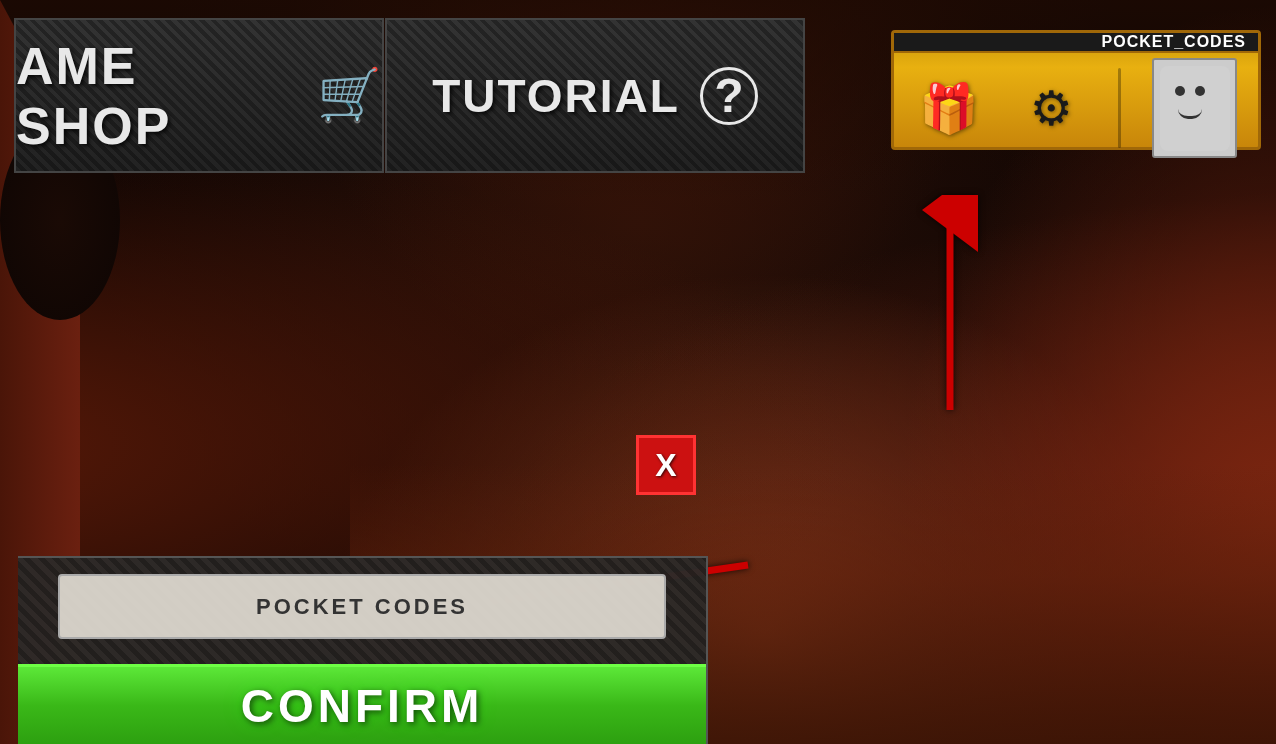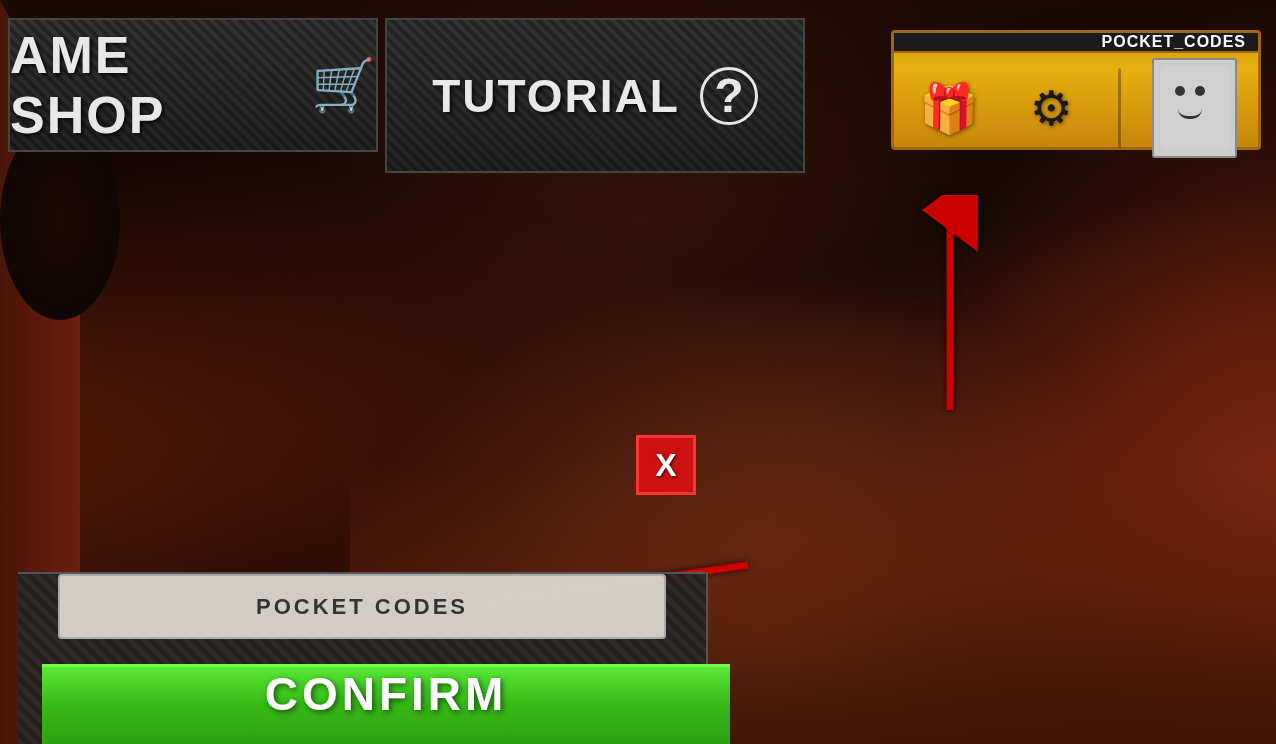--- a/index.html
+++ b/index.html
@@ -55,23 +55,23 @@
       height: 185px;
       z-index: 10;
       display: flex;
       align-items: flex-start;
     }
 
     
     .nav-shop {
       position: absolute;
       top: 18px;
-      left: 8px;
+      left: 14px;
       width: 370px;
-      height: 134px;
+      height: 155px;
       background: linear-gradient(180deg, #2a2a2a 0%, #1a1a1a 100%);
       background-image: 
         repeating-linear-gradient(
           45deg,
           transparent,
           transparent 4px,
           rgba(0,0,0,0.3) 4px,
           rgba(0,0,0,0.3) 8px
         ),
         linear-gradient(180deg, #333 0%, #222 100%);
@@ -304,21 +304,21 @@
       padding: 28px 20px 20px;
       font-size: 42px;
       font-weight: 900;
       color: #ffffff;
       text-transform: uppercase;
       letter-spacing: 4px;
       text-shadow: 2px 2px 6px rgba(0,0,0,0.8);
     }
 
     .dialog-input-row {
-      padding: 0 40px 25px;
+      padding: 16px 40px 25px;
     }
 
     .dialog-input {
       width: 100%;
       height: 65px;
       background: rgba(220, 215, 205, 0.95);
       border: 2px solid #aaa;
       border-radius: 4px;
       text-align: center;
       font-size: 22px;
@@ -334,23 +334,22 @@
     }
 
     .dialog-confirm {
       width: calc(100% - 0px);
       height: 80px;
       background: linear-gradient(180deg, #5ce838 0%, #3ab818 50%, #2da010 100%);
       border: none;
       border-top: 3px solid #6eff45;
       cursor: pointer;
       display: flex;
-      align-items: flex-start;
-      justify-content: center;
-      margin-left: 24px;
+      align-items: center;
+      justify-content: center;
     }
 
     .confirm-text {
       font-size: 46px;
       font-weight: 900;
       color: #ffffff;
       text-transform: uppercase;
       letter-spacing: 4px;
       text-shadow: 2px 2px 6px rgba(0,0,0,0.6), 0 0 20px rgba(0,255,0,0.3);
     }

